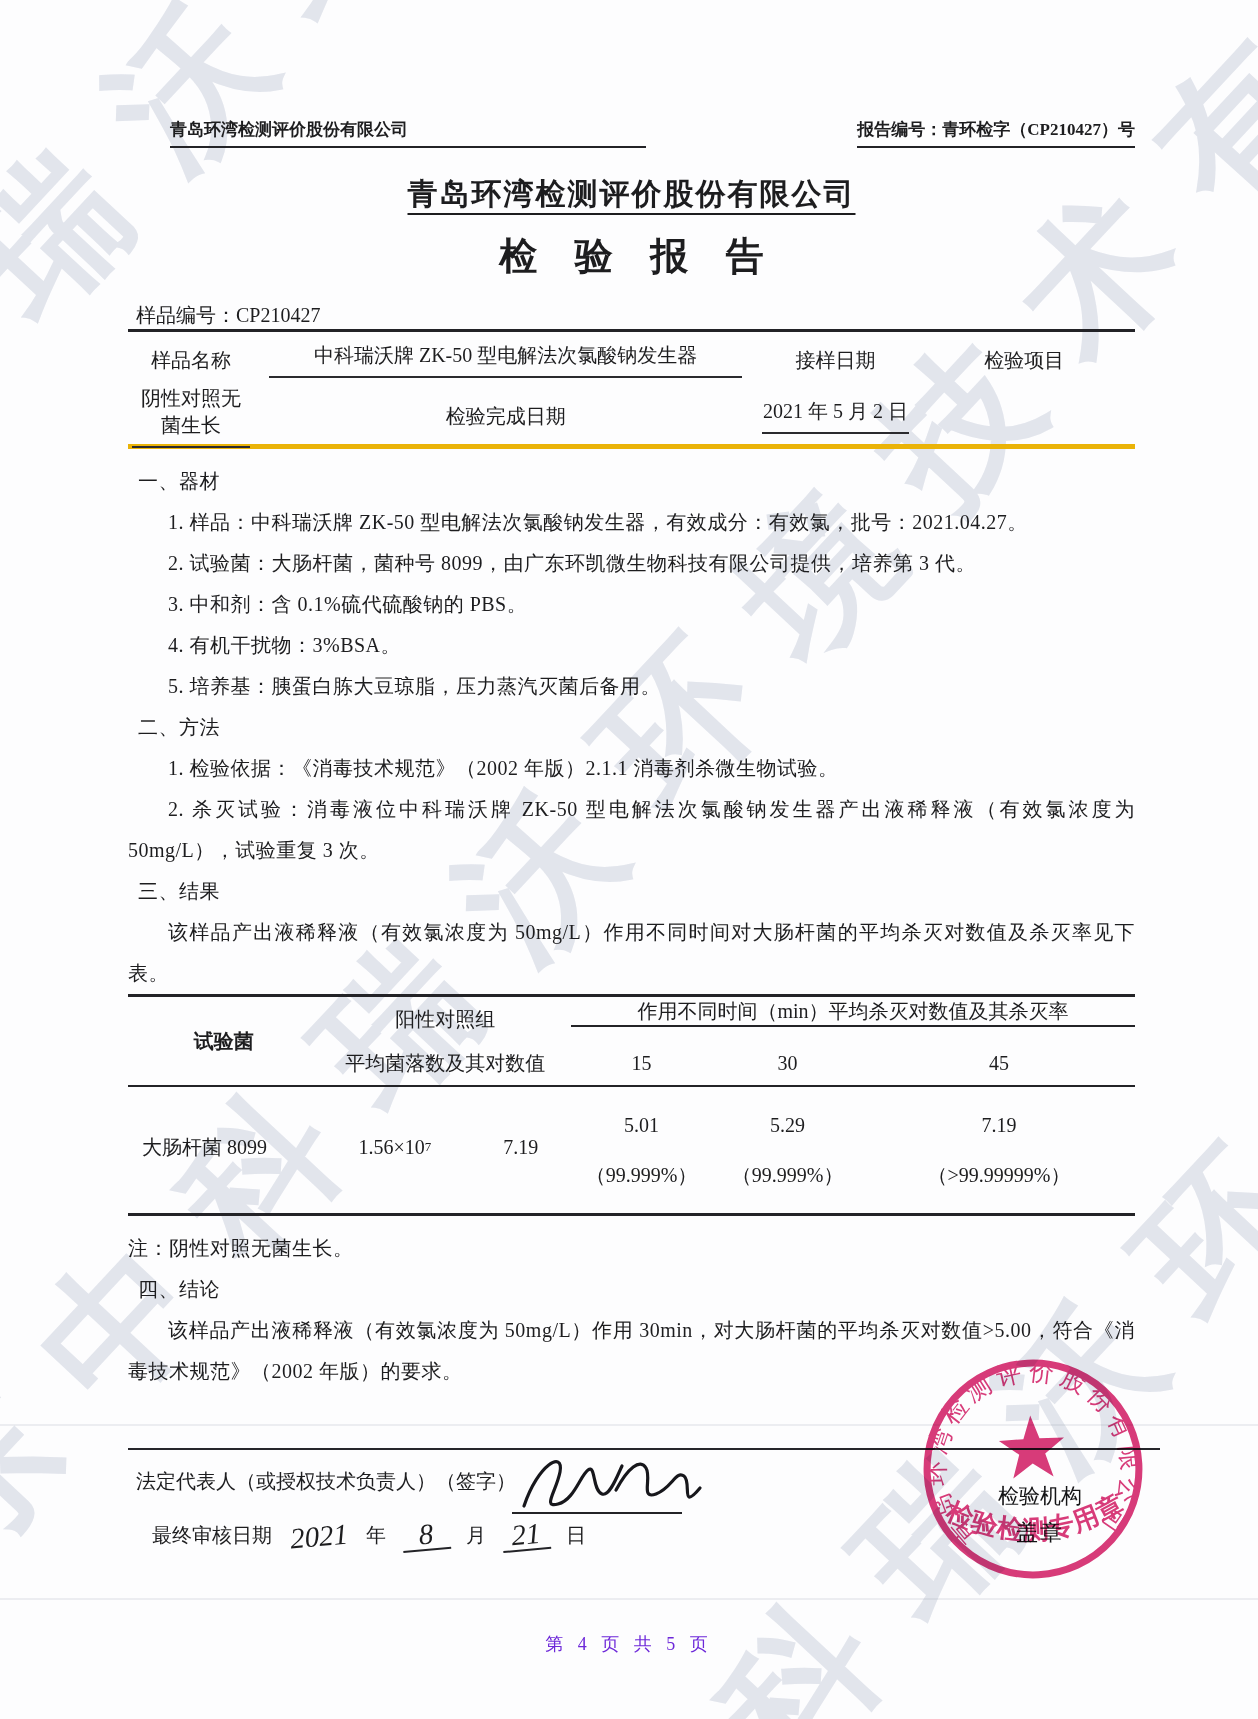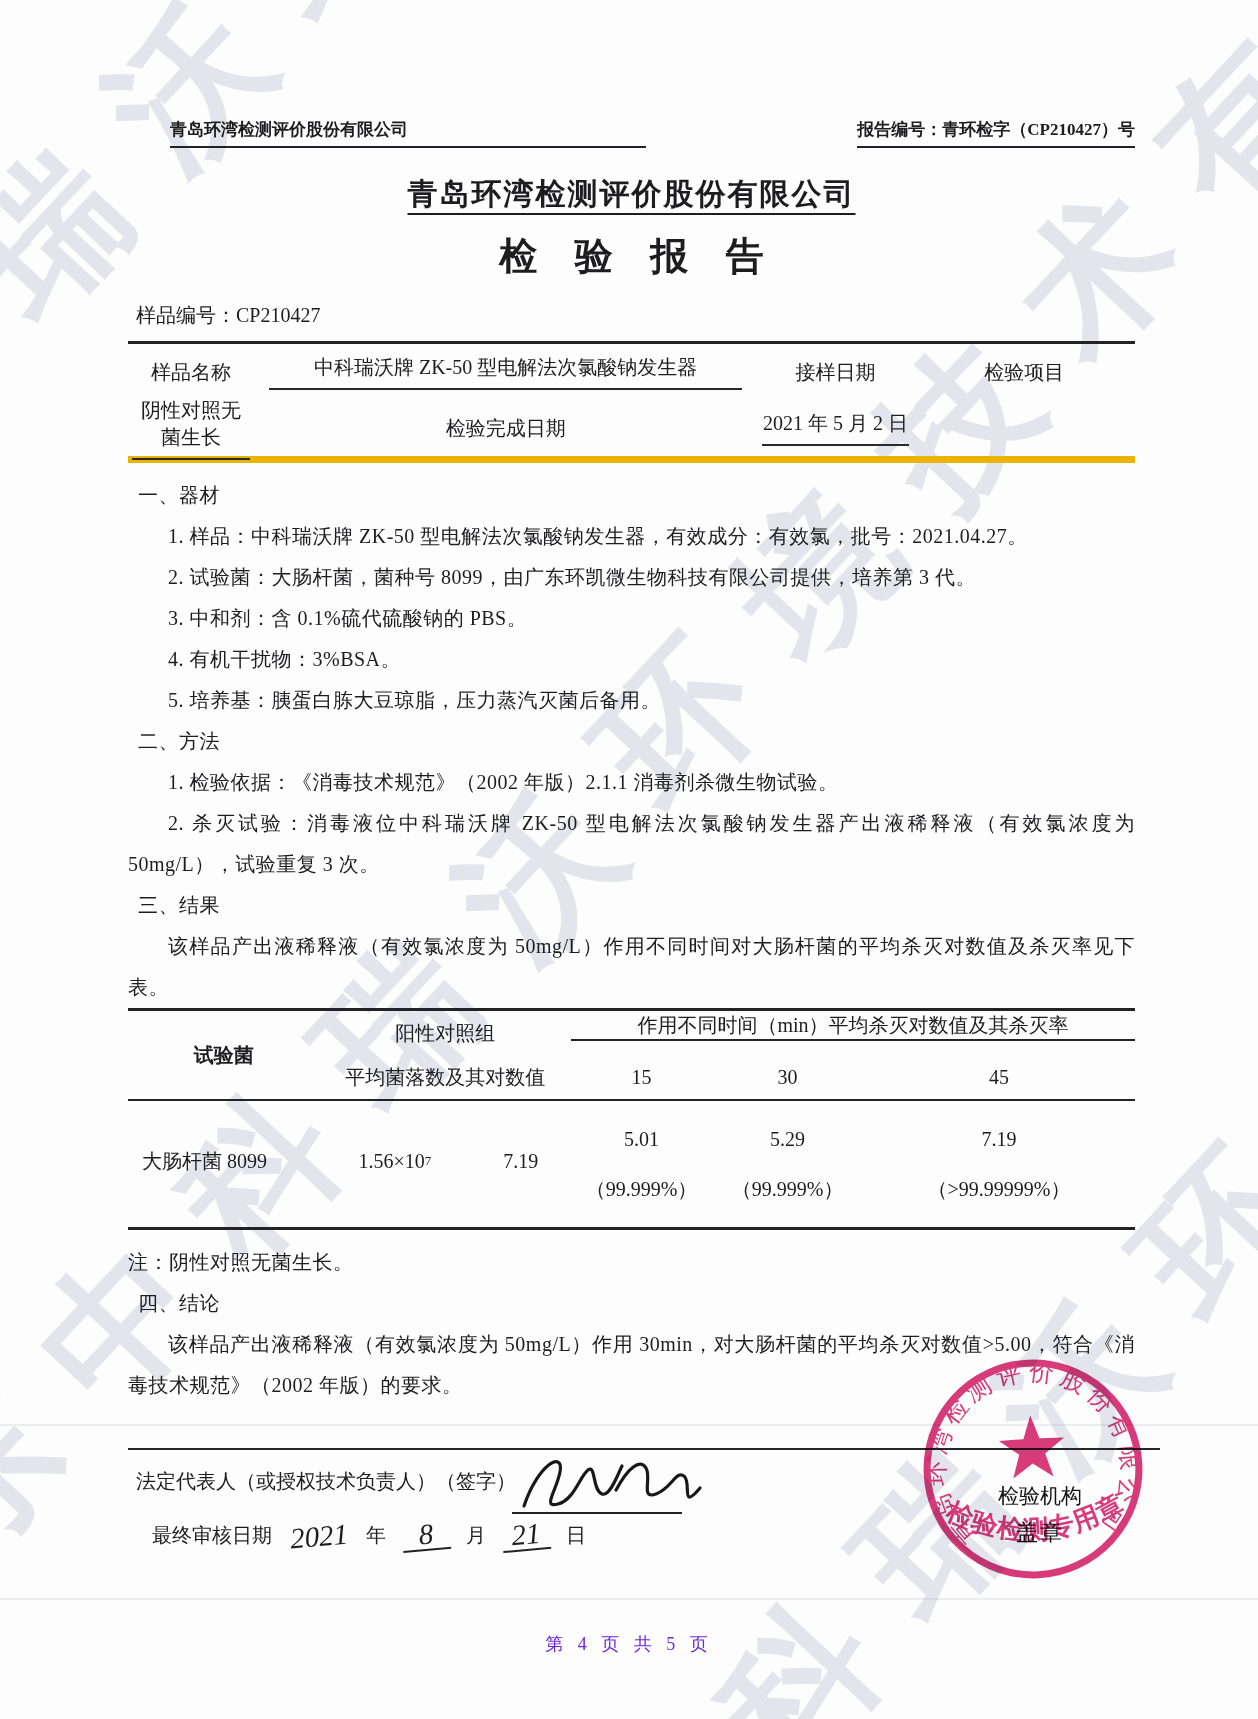--- a/index.html
+++ b/index.html
@@ -32,21 +32,21 @@
 
   .title-company {
     margin-top:26px; text-align:center; font-size:30px; font-weight:600; letter-spacing:2px;
     text-decoration:underline; text-underline-offset:9px; text-decoration-thickness:2px;
   }
   .title-report { margin-top:16px; text-align:center; font-size:38px; font-weight:700; letter-spacing:14px; text-indent:14px; }
   .sample-no { margin-top:20px; font-size:20px; padding-left:8px; }
 
   
   .info-table {
-    margin-top:12px; border-top:3px solid #232327; border-bottom:7px solid #eab308;
+    border-top:3px solid #232327; border-bottom:5px solid #eab308;
     display:grid; grid-template-columns:12.5% 50% 15.5% 22%;
   }
   .it-cell { height:56px; display:flex; align-items:center; justify-content:center; font-size:20px; }
   .blank { display:inline-block; width:94%; text-align:center; border-bottom:2px solid #2a2a2e; padding-bottom:7px; }
 
   
   .body-text { margin-top:12px; }
   .body-text p { font-size:20px; line-height:41px; letter-spacing:0.5px; text-align:justify; }
   .sec-h { padding-left:10px; font-weight:400; }
   .item { text-indent:2em; }

